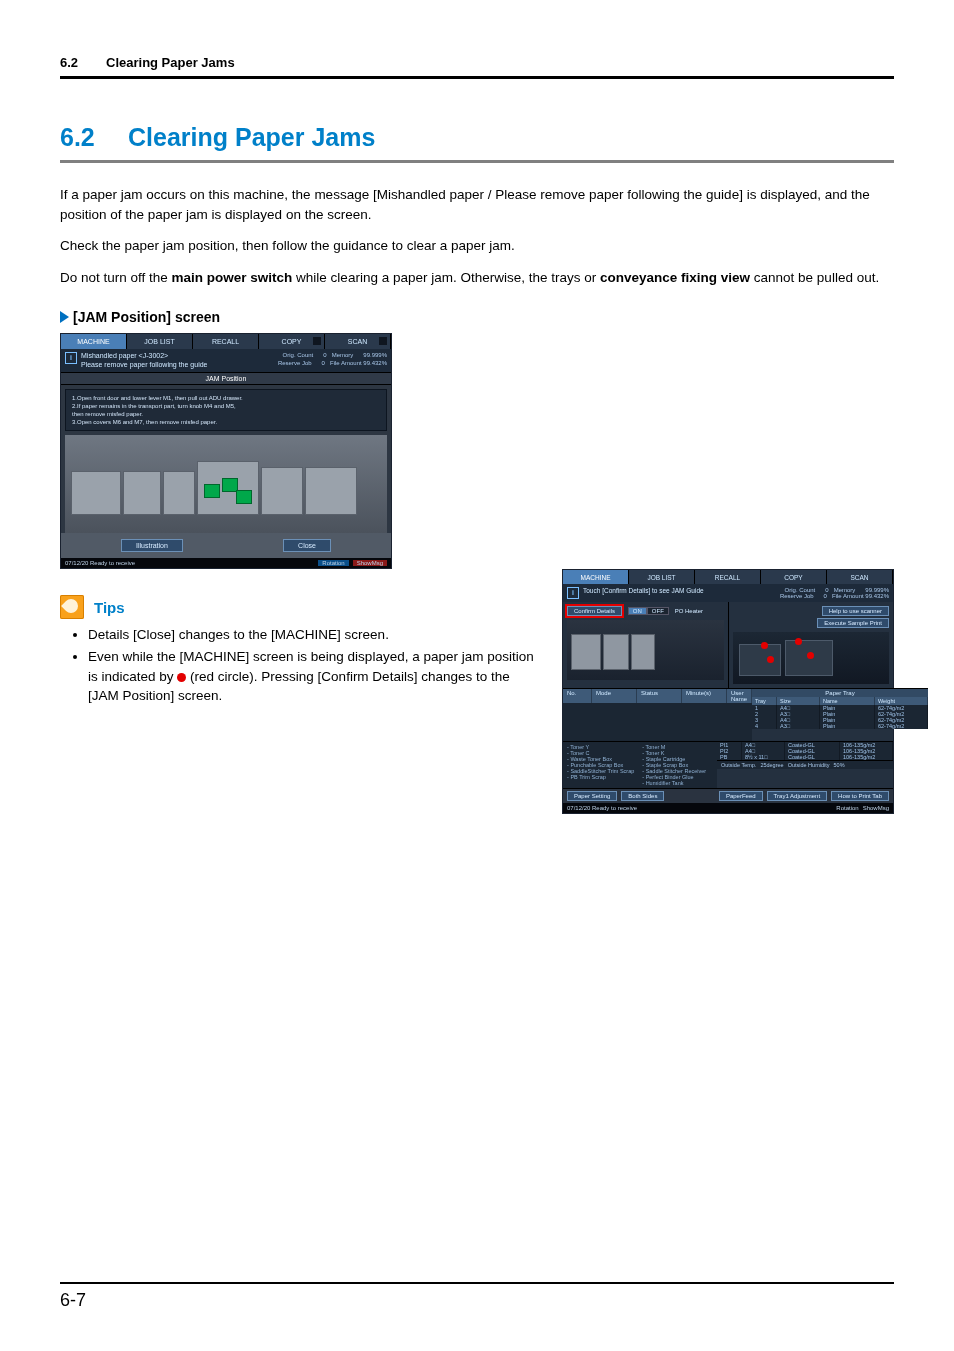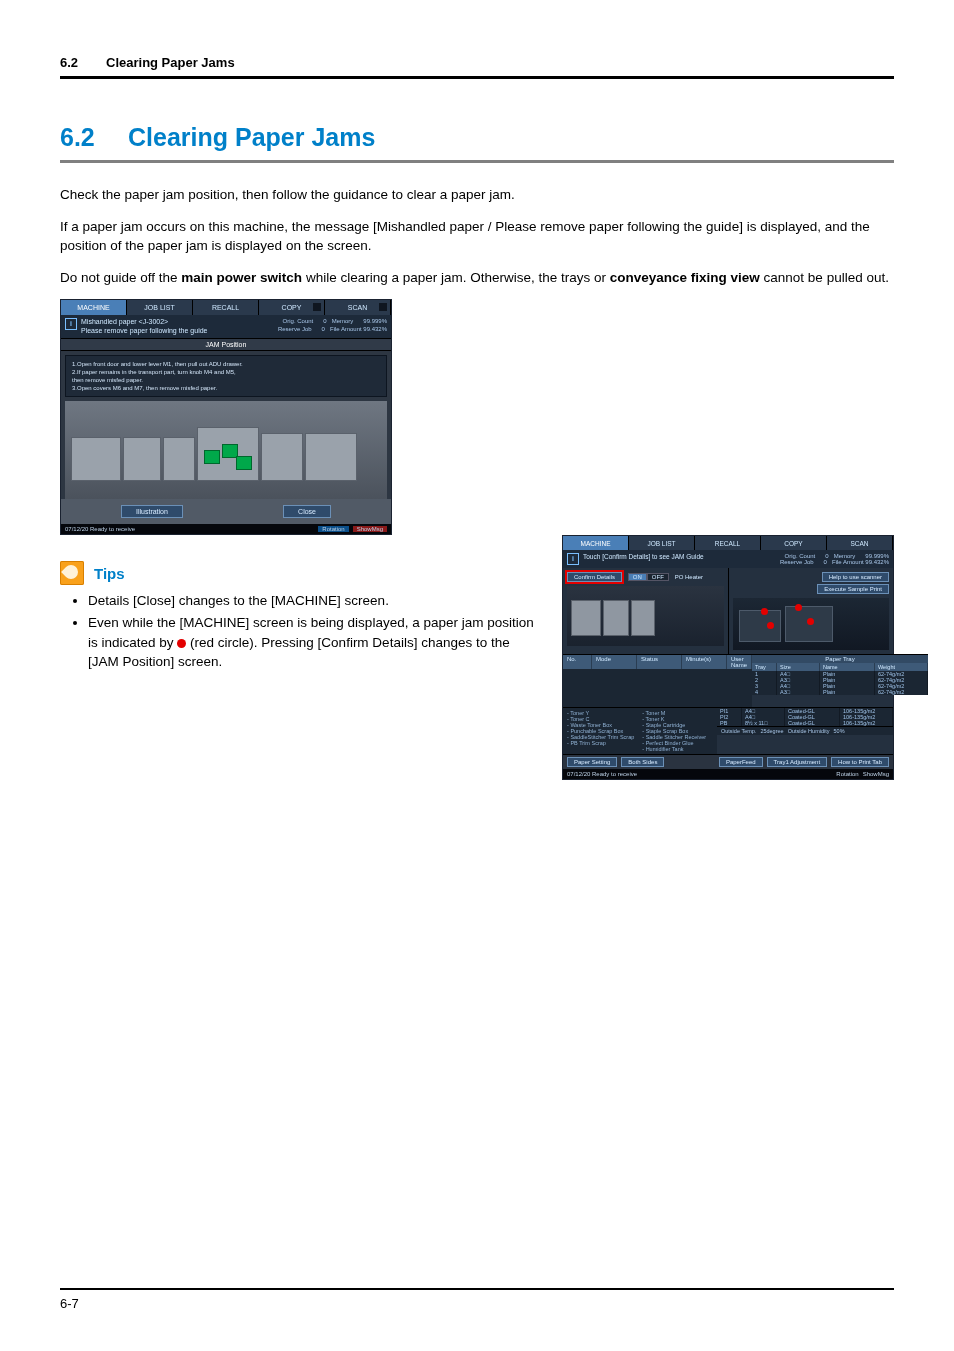--- a/index.html
+++ b/index.html
@@ -330,47 +330,51 @@
 
   
   .page-foot {
     position: absolute;
     left: 60px; right: 60px; bottom: 40px;
   }
   .page-foot hr {
     border: none; border-top: 2px solid #000; margin: 0 0 6px 0;
   }
   .page-foot .num {
-    font-size: 13px;
+    font-size: 18px;
   }
 </style>
 </head>
 <body>
 
 <div class="page">
 
   <div class="running-head">
     <span class="section-num">6.2</span>
     <span class="section-title">Clearing Paper Jams</span>
   </div>
   <hr class="running-rule">
 
   <div class="h-6-2">
     <span class="num">6.2</span>
     <span>Clearing Paper Jams</span>
   </div>
 
   <hr class="sub-rule">
 
+  <p class="body-p">If a paper jam occurs on this machine, the message [Mishandled paper / Please remove paper following the guide] is displayed, and the position of the paper jam is displayed on the screen.</p>
   <p class="body-p">Check the paper jam position, then follow the guidance to clear a paper jam.</p>
-  <p class="body-p">If a paper jam occurs on this machine, the message [Mishandled paper / Please remove paper following the guide] is displayed, and the position of the paper jam is displayed on the screen.</p>
   <p class="body-p">
-    <span>Do not guide off the </span><span class="bold">main power switch</span><span> while clearing a paper jam. Otherwise, the trays or </span><span class="bold">conveyance fixing view</span><span> cannot be pulled out.</span>
+    <span>Do not turn off the </span><span class="bold">main power switch</span><span> while clearing a paper jam. Otherwise, the trays or </span><span class="bold">conveyance fixing view</span><span> cannot be pulled out.</span>
   </p>
 
+  <div class="jam-screen-heading">
+    <span class="tri-right"></span>
+    <span>[JAM Position] screen</span>
+  </div>
 
   <div class="two-col">
     <div class="right">
 
       <div class="ss">
         <div class="tabs">
           <div class="tab active">MACHINE</div>
           <div class="tab">JOB LIST</div>
           <div class="tab">RECALL</div>
           <div class="tab alt">COPY</div>

